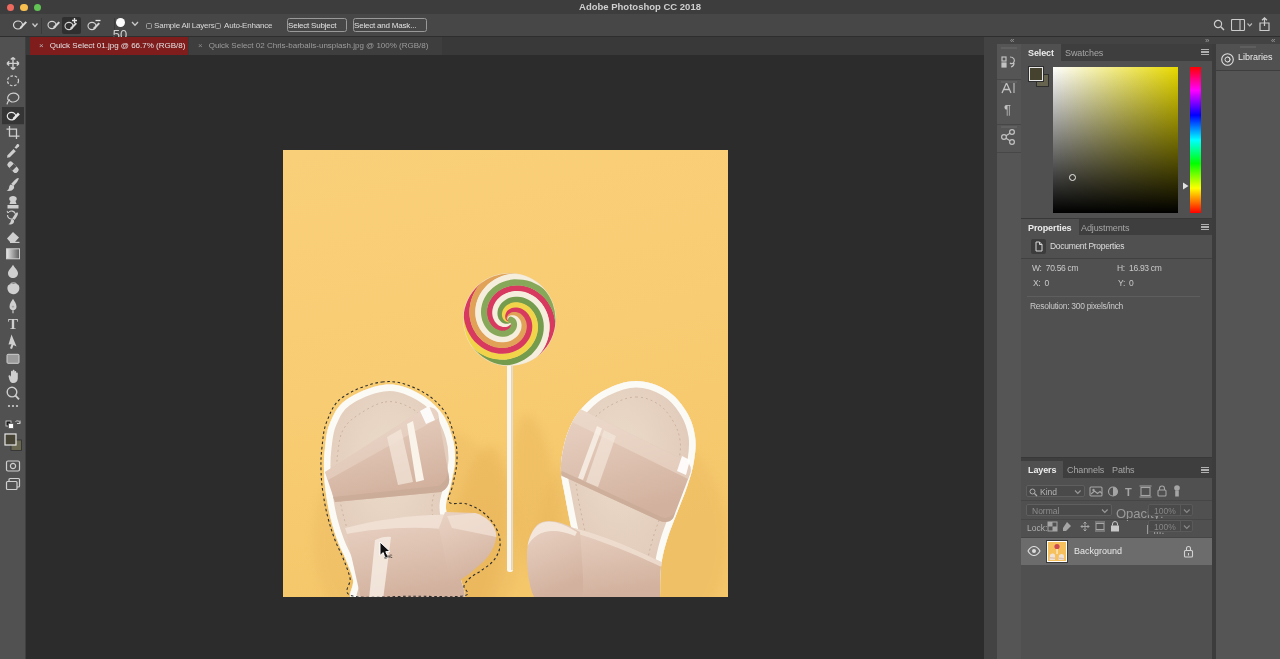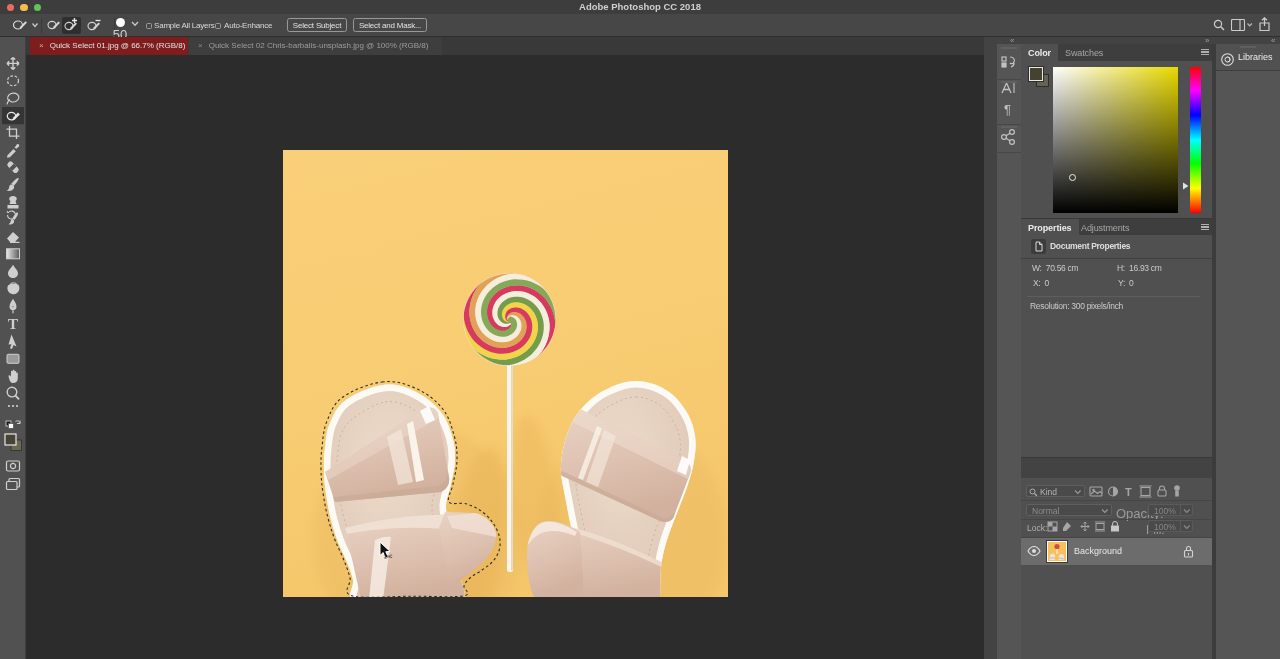--- a/index.html
+++ b/index.html
@@ -7,21 +7,21 @@
 #app{position:relative;width:1280px;height:659px}
 
 #menubar{left:0;top:0;width:1280px;height:14px;background:#3d3d3d}
 #menubar .title{width:100%;text-align:center;font-size:9.5px;color:#cfcfcf;line-height:14px;font-weight:bold}
 .light{top:3.5px;width:7.5px;height:7.5px;border-radius:50%}
 
 #opts{left:0;top:14px;width:1280px;height:23px;background:#474747;border-bottom:1px solid #2e2e2e}
 .vsep{top:3.5px;width:1px;height:16px;background:#3a3a3a}
 .optlabel{font-size:8px;letter-spacing:-0.2px;color:#dadada;line-height:23px}
 .cb{top:8.5px;width:6px;height:6px;border:1px solid #9b9b9b;border-radius:1.5px;background:#474747}
-.obtn{top:4px;height:14px;border:1px solid #999999;border-radius:2.5px;font-size:8px;letter-spacing:-0.2px;color:#e2e2e2;text-align:center;line-height:13px}
+.obtn{top:4px;height:14px;border:1px solid #999999;border-radius:2.5px;font-size:8px;letter-spacing:-0.2px;color:#e2e2e2;line-height:13px}
 
 #tabbar{left:26px;top:37px;width:958px;height:18px;background:#393939}
 .tab{top:0;height:18px;font-size:8px;line-height:18px;white-space:nowrap}
 
 #toolbar{left:0;top:37px;width:26px;height:622px;background:#515151;border-right:1px solid #404040}
 
 #canvas{left:26px;top:55px;width:958px;height:604px;background:#2c2c2c}
 
 #dock{left:984px;top:37px;width:296px;height:622px;background:#434343}
 .ptab{display:inline-block;height:17px;line-height:18px;font-size:9px;letter-spacing:-0.1px;padding:0 7px;color:#a6a6a6}
@@ -367,21 +367,21 @@
 <div class="abs" style="left:0;top:34.5px;width:24px;height:1px;background:#474747"></div>
 <div class="abs" style="left:4px;top:37px;width:16px;height:1.5px;background:#606060"></div>
 <div class="abs" style="left:0;top:79.5px;width:24px;height:1px;background:#474747"></div>
 <div class="abs" style="left:4px;top:82px;width:16px;height:1.5px;background:#606060"></div>
 <div class="abs" style="left:0;top:107.5px;width:24px;height:1px;background:#474747"></div>
 </div>
 
 <div class="abs" style="left:37px;top:7px;width:191px;height:615px">
 
   <div class="abs" style="left:0;top:0;width:191px;height:17px;background:#3e3e3e">
-    <div class="ptab act abs" style="left:0;top:0">Color</div>
+    <div class="ptab act abs" style="left:0;top:0">Select</div>
     <div class="ptab abs" style="left:37px;top:0">Swatches</div>
     <div class="hamb" style="left:180px;top:5px"></div>
   </div>
   <div class="abs" style="left:0;top:17px;width:191px;height:157px;background:#505050">
     <div class="abs" style="left:15px;top:13px;width:13px;height:13px;background:#66634e;border:1px solid #2e2e2e"></div>
     <div class="abs" style="left:8px;top:6px;width:14px;height:14px;background:#45422f;border:1.5px solid #e8e8e8;outline:1px solid #2e2e2e"></div>
     <div class="abs" style="left:32px;top:6px;width:125px;height:146px;background:
       linear-gradient(to bottom, rgba(0,0,0,0) 0%, #000 100%),
       linear-gradient(to right, #ffffff 0%, #e8d900 100%)"></div>
     <div class="abs" style="left:48px;top:113px;width:7px;height:7px;border:1.2px solid #ededed;border-radius:50%"></div>
@@ -397,31 +397,37 @@
     <div class="ptab act abs" style="left:0;top:0">Properties</div>
     <div class="ptab abs" style="left:53px;top:0">Adjustments</div>
     <div class="hamb" style="left:180px;top:5px"></div>
   </div>
   <div class="abs" style="left:0;top:191px;width:191px;height:222px;background:#505050">
     <div class="abs" style="left:10px;top:4px;width:15px;height:15px;background:#3c3c3c;border-radius:2px">
       <svg width="15" height="15">
               <path d="M5 3 h3.5 l2.5 2.5 V12 H5 Z M8.5 3 v2.5 H11" fill="none" stroke="#d8d8d8" stroke-width="1"></path>
             </svg>
     </div>
-    <div class="abs small" style="left:29px;top:6px;font-weight:bold;color:#dedede">Document Properties</div>
+    <div class="abs small" style="left:29px;top:6px;font-weight:normal;color:#dedede">Document Properties</div>
     <div class="abs" style="left:0;top:23px;width:191px;height:1px;background:#414141"></div>
     <div class="abs small" style="left:11px;top:28px">W:&nbsp; 70.56 cm</div>
     <div class="abs small" style="left:96px;top:28px">H:&nbsp; 16.93 cm</div>
     <div class="abs small" style="left:12px;top:43px">X:&nbsp; 0</div>
     <div class="abs small" style="left:97px;top:43px">Y:&nbsp; 0</div>
     <div class="abs" style="left:6px;top:61px;width:173px;height:1px;background:#5e5e5e"></div>
     <div class="abs small" style="left:9px;top:66px">Resolution: 300 pixels/inch</div>
   </div>
   <div class="abs" style="left:0;top:413px;width:191px;height:1px;background:#383838"></div>
 
+  <div class="abs" style="left:0;top:414px;width:191px;height:20px;background:#3e3e3e">
+    <div class="ptab act abs" style="left:0;top:3px">Layers</div>
+    <div class="ptab abs" style="left:39px;top:3px">Channels</div>
+    <div class="ptab abs" style="left:84px;top:3px">Paths</div>
+    <div class="hamb" style="left:180px;top:9px"></div>
+  </div>
   <div class="abs" style="left:0;top:434px;width:191px;height:181px;background:#505050">
 
     <div class="abs" style="left:5px;top:7px;width:59px;height:12px;background:#4a4a4a;border:1px solid #5f5f5f;border-radius:2px">
       <svg class="abs" style="left:2px;top:1.5px" width="9" height="9">
               <circle cx="3.5" cy="3.5" r="2.5" stroke="#b0b0b0" fill="none" stroke-width="1"></circle>
               <path d="M5.5 5.5 L8 8" stroke="#b0b0b0" stroke-width="1.2"></path>
             </svg>
       <span style="position:absolute;left:13px;top:1px;font-size:8.5px;color:#b5b5b5">Kind</span>
       <svg class="abs" style="left:47px;top:4px" width="8" height="5">
               <path d="M1 0.5 l2.8 3 l2.8-3" stroke="#9a9a9a" fill="none" stroke-width="1.1"></path>

